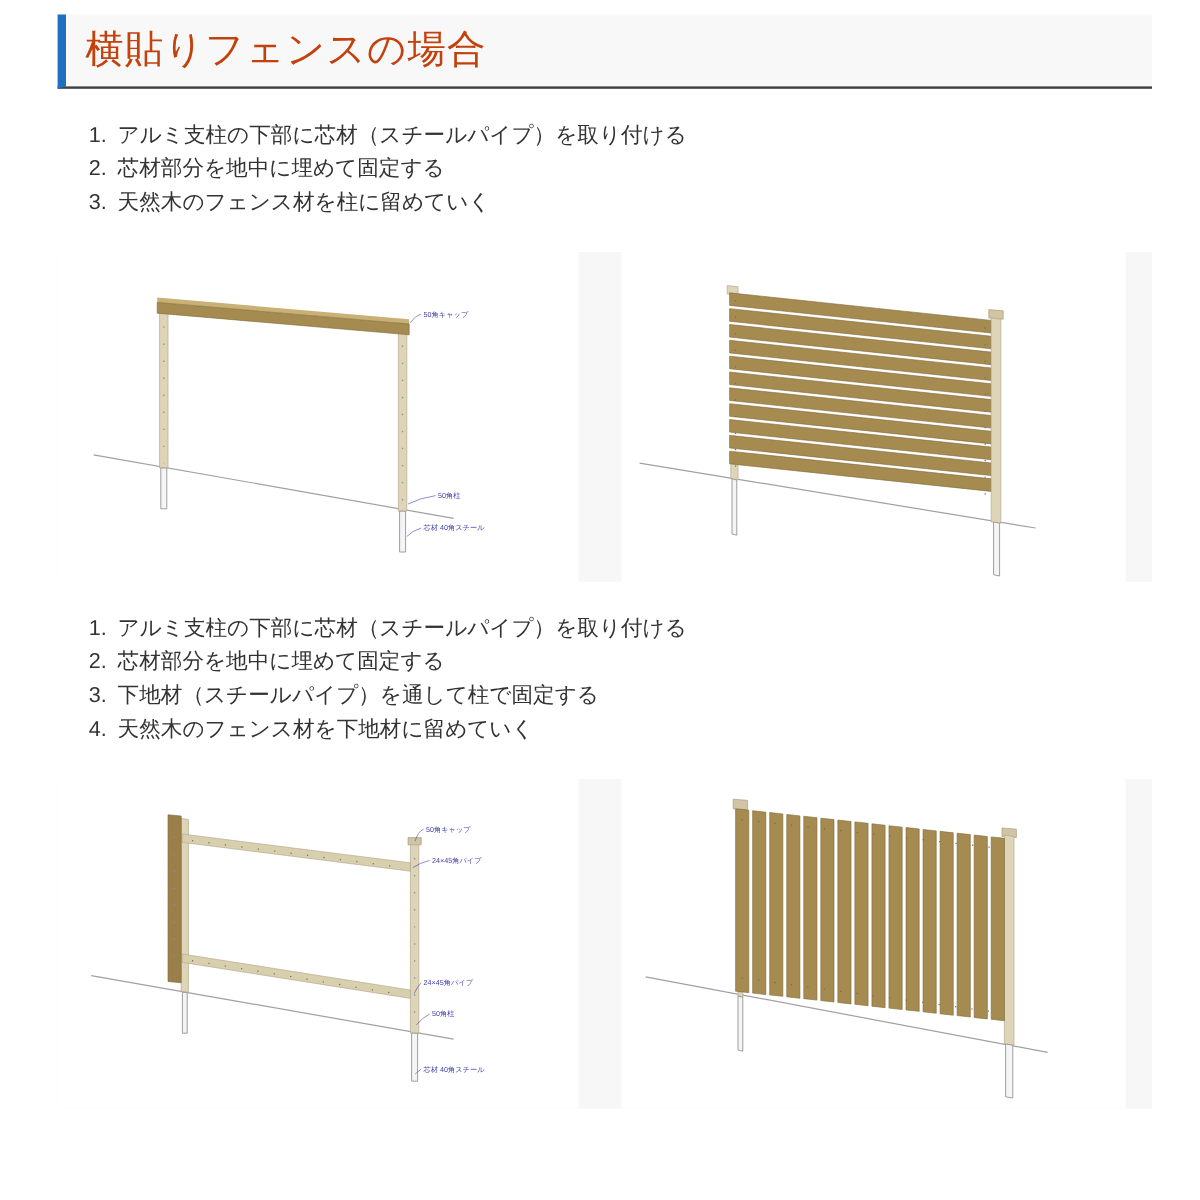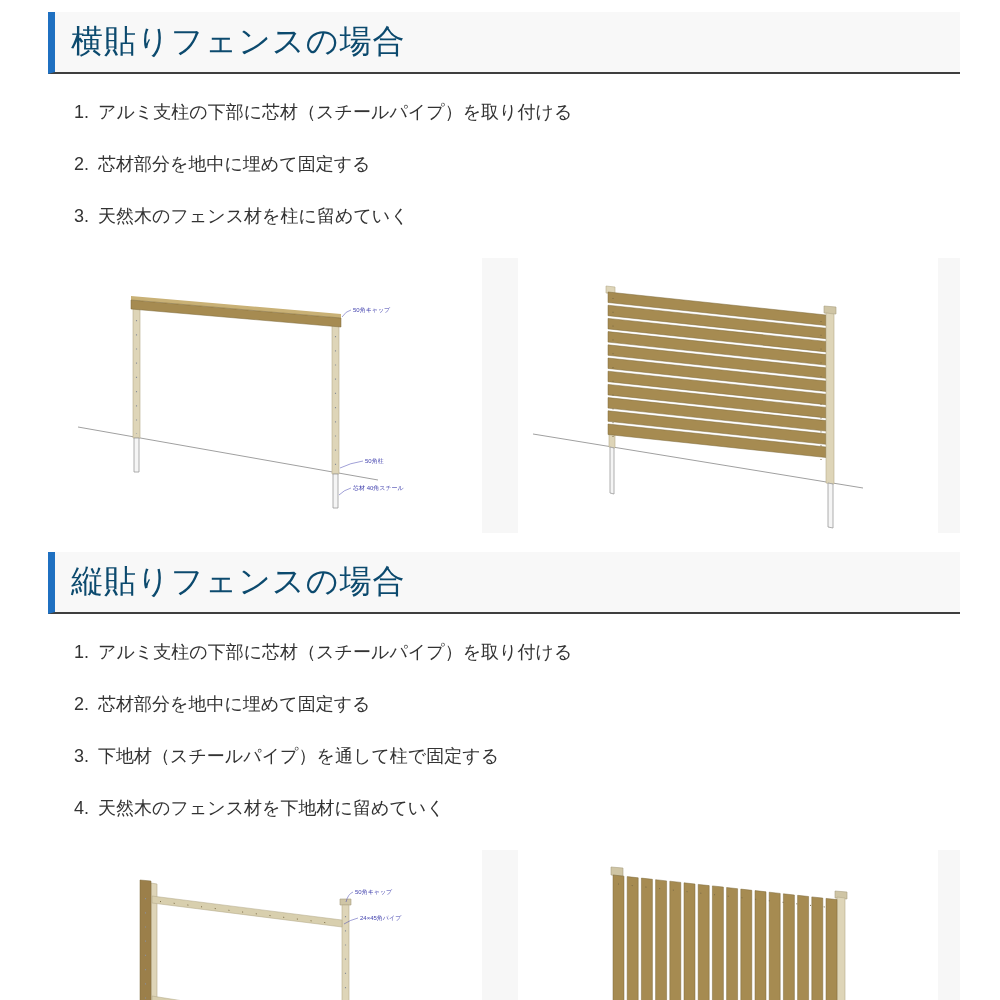--- a/index.html
+++ b/index.html
@@ -10,29 +10,29 @@
 
   .heading-block {
     background:#f8f8f8;
     border-left:7px solid #1f70c1;
     border-bottom:2px solid #3f3f3f;
     height:62px;
     display:flex; align-items:center;
     padding-left:16px;
   }
   .heading-block h2 {
-    margin:0; font-size:32px; font-weight:500; color:#0c4a6e; letter-spacing:1px;
+    margin:0; font-size:32px; font-weight:500; color:#c2410c; letter-spacing:1px;
   }
 
   ol.steps {
     margin:24px 0 0 0; padding:0 0 0 46px;
     font-size:18px; line-height:28px; color:#333;
     list-style:decimal;
   }
-  ol.steps li { padding-left:4px;margin-top:24px; }
+  ol.steps li { padding-left:4px; }
 
   .image-row {
     display:flex; gap:36px;
     background:#f7f7f7;
     margin-top:28px;
     padding-right:22px;
   }
   .tile { background:#ffffff; flex:0 0 auto; }
   .tile svg { display:block; }
 
@@ -131,23 +131,20 @@
             <polygon class="beige" points="308,55 316,56 316,226 308,225"></polygon>
             <polygon class="pipe" points="310,225 315,226 315,270 310,269"></polygon>
           </g>
         </svg>
       </div>
 
     </div>
   </div>
 
   <div class="section">
-    <div class="heading-block">
-      <h2>縦貼りフェンスの場合</h2>
-    </div>
 
     <ol class="steps">
       <li>アルミ支柱の下部に芯材（スチールパイプ）を取り付ける</li>
       <li>芯材部分を地中に埋めて固定する</li>
       <li>下地材（スチールパイプ）を通して柱で固定する</li>
       <li>天然木のフェンス材を下地材に留めていく</li>
     </ol>
 
     <div class="image-row">
 

